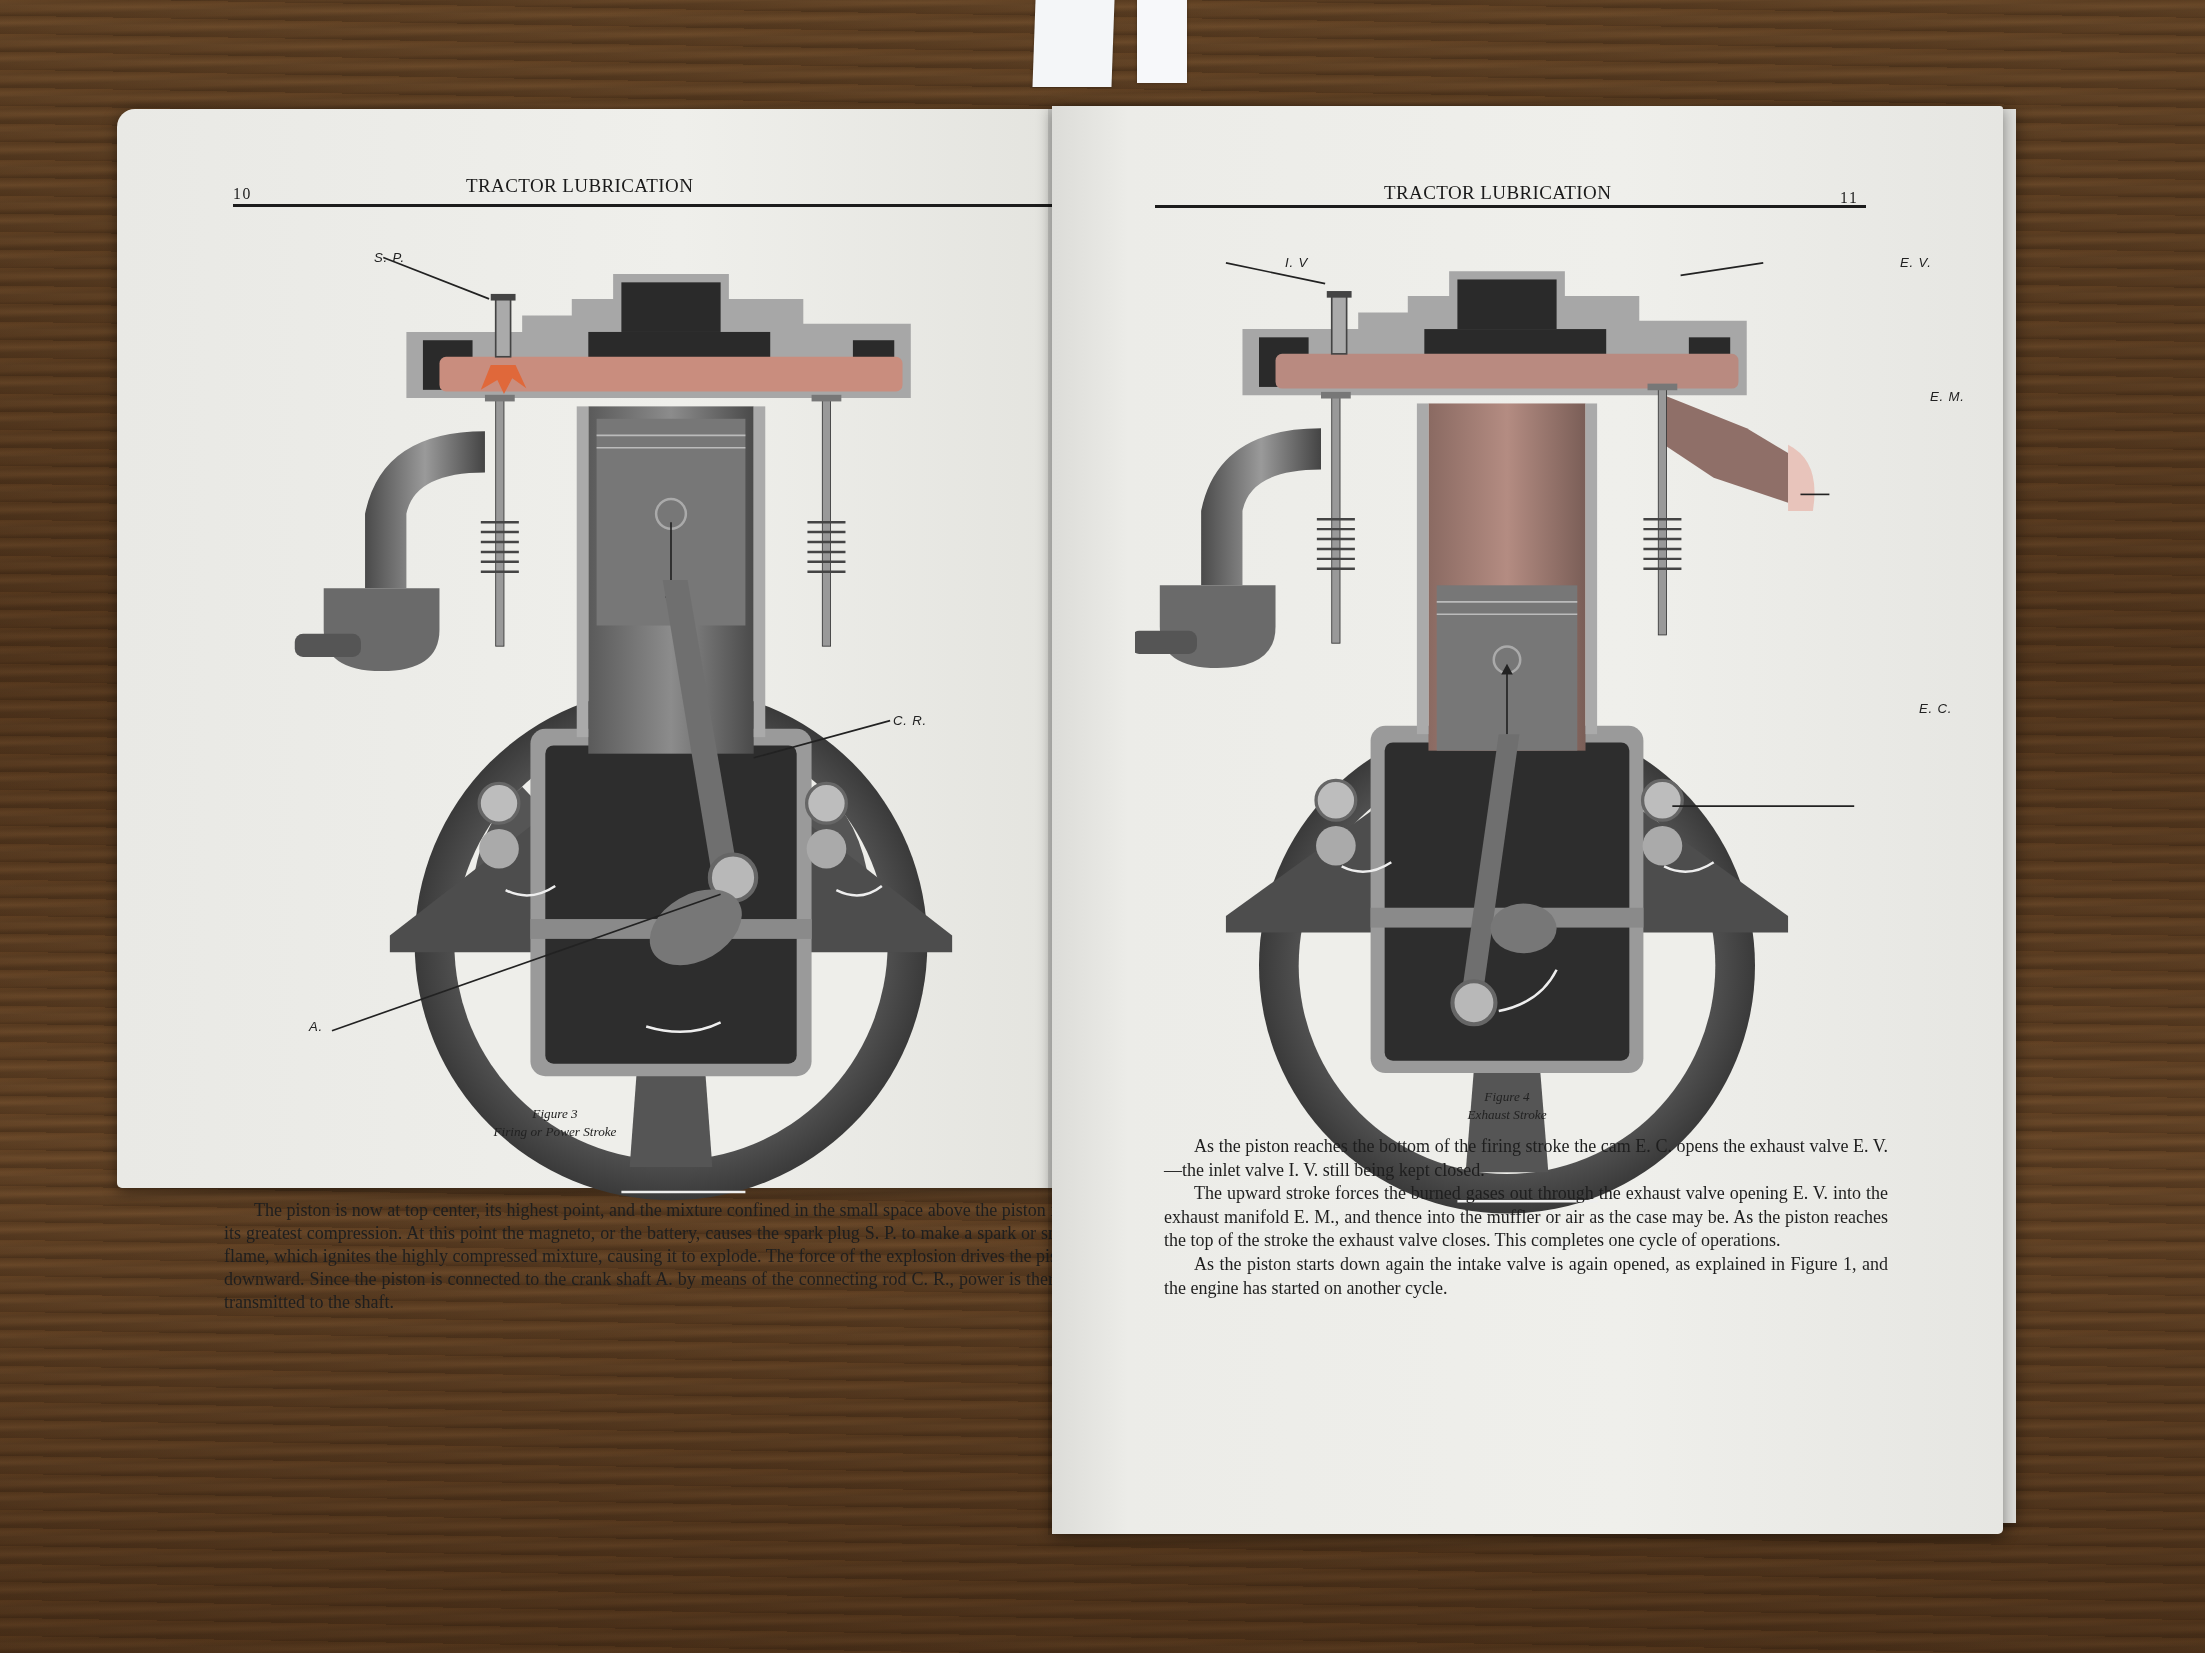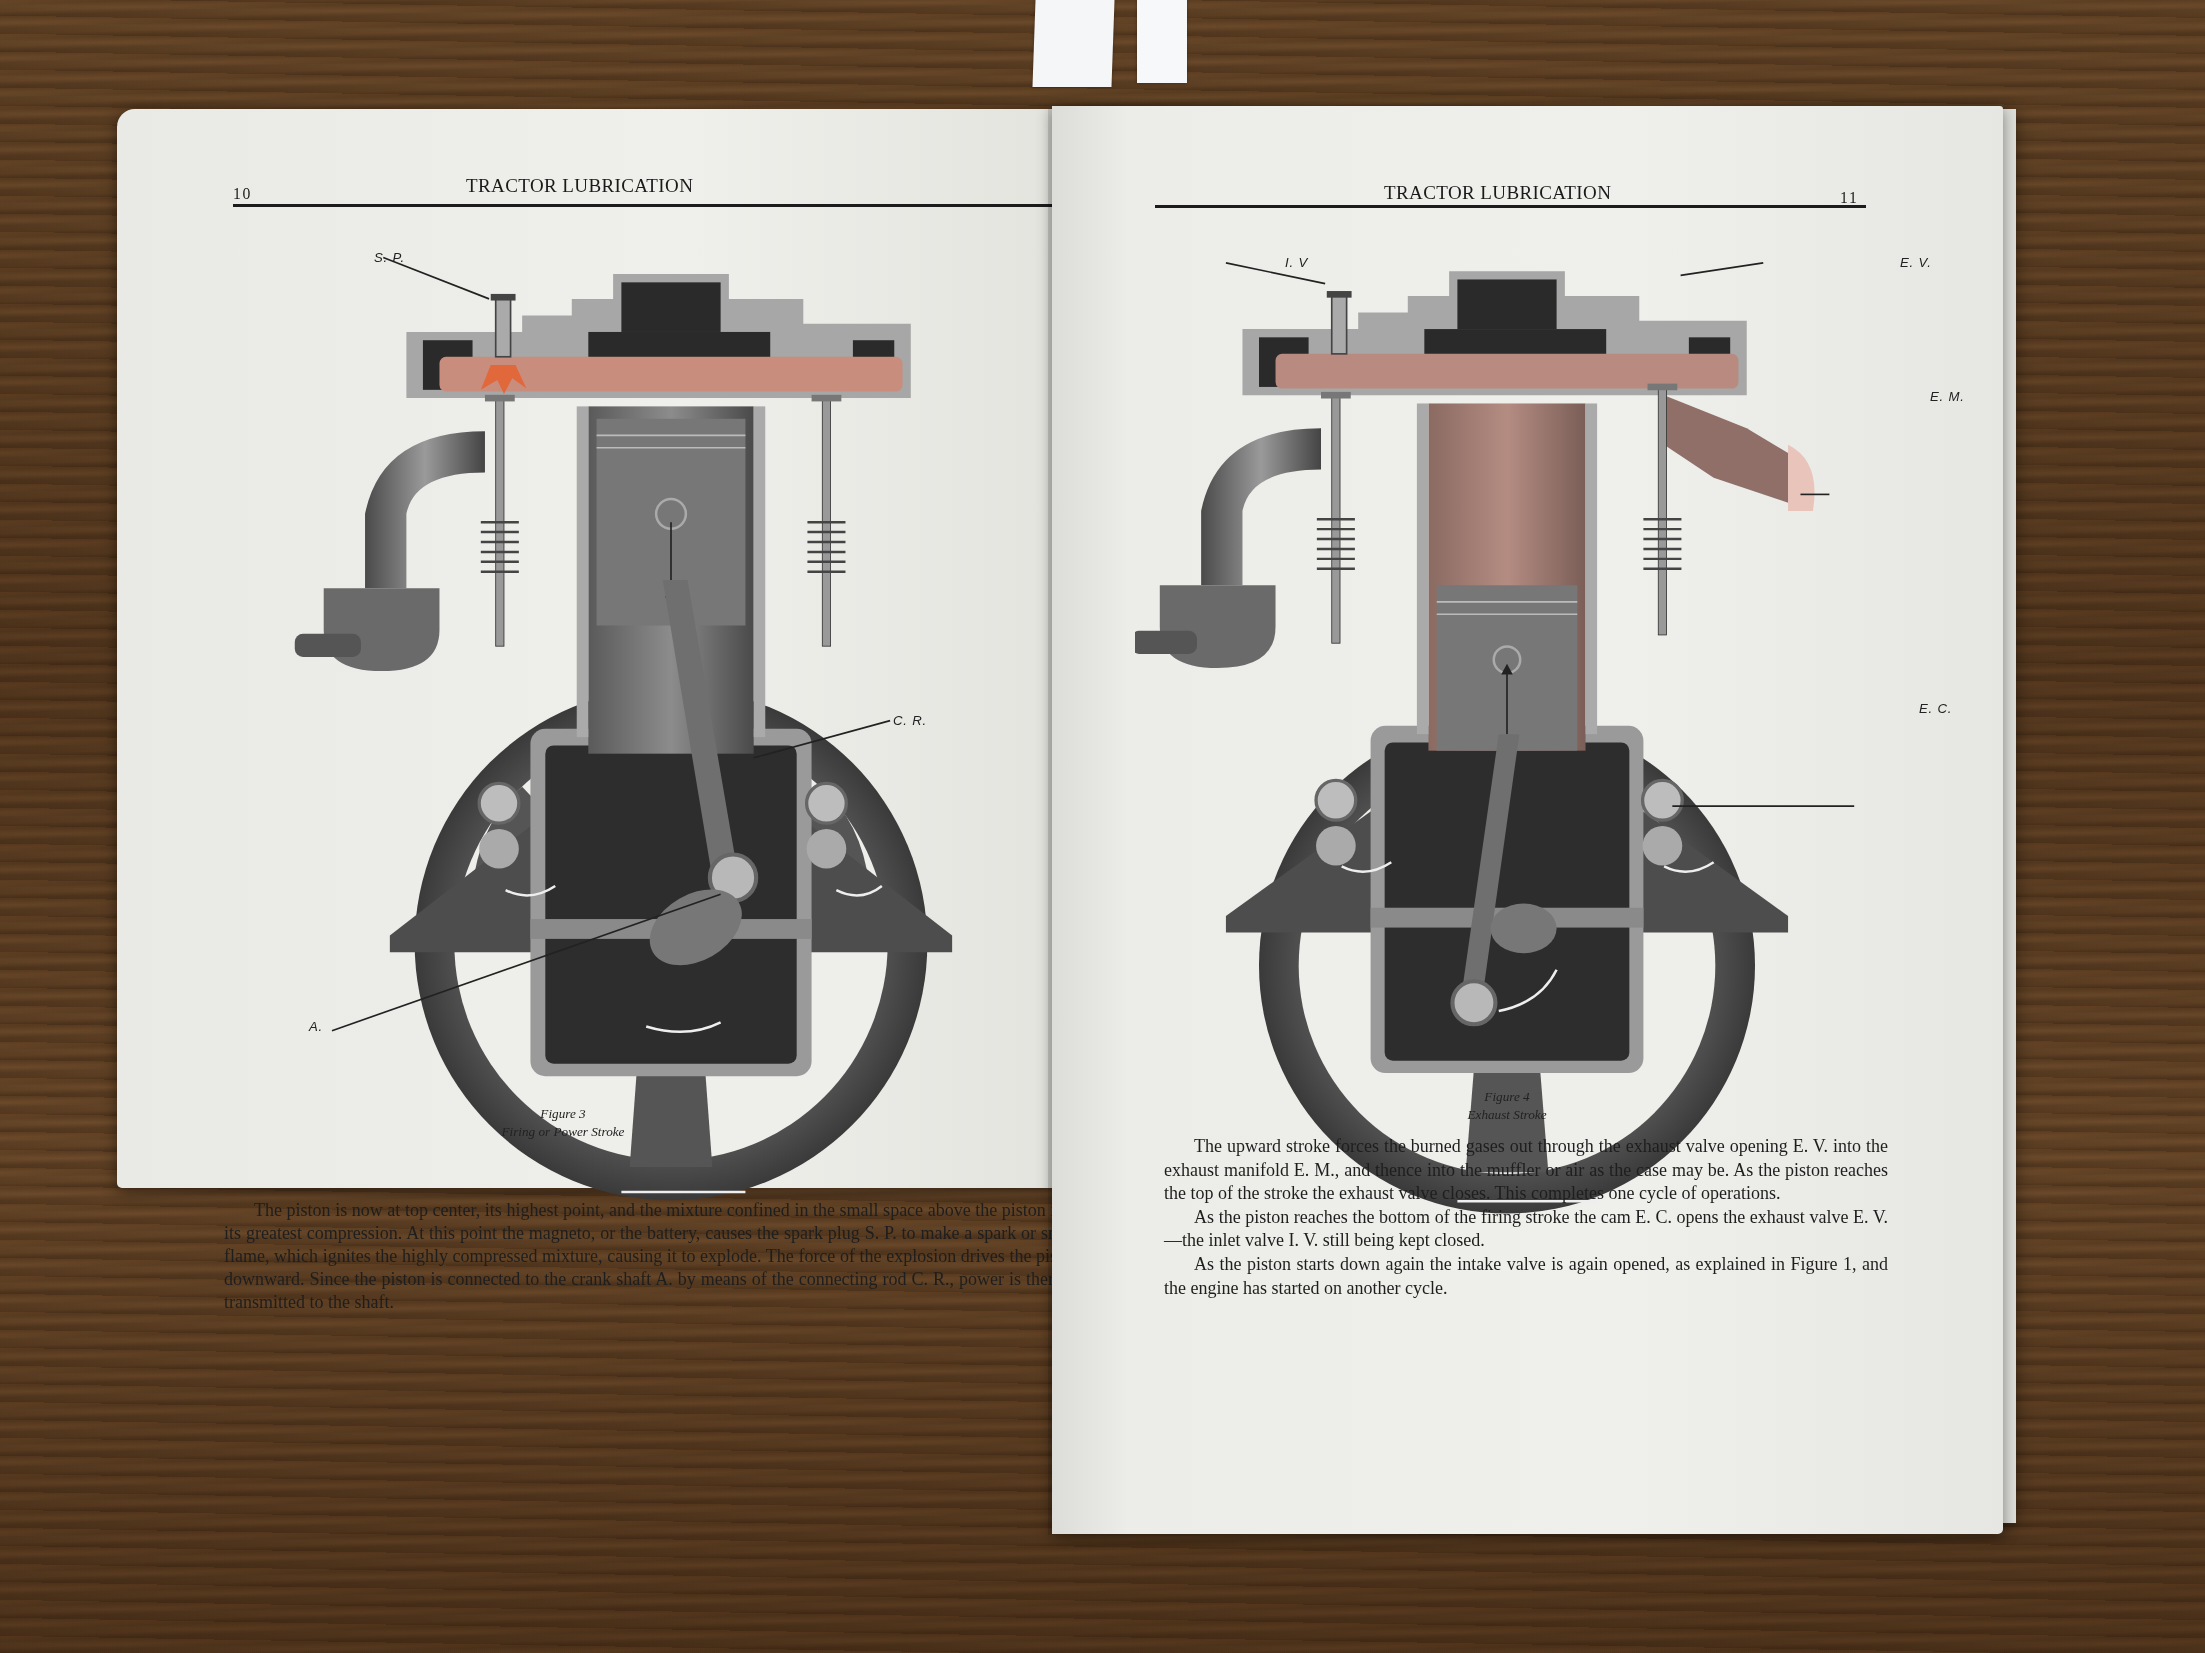--- a/index.html
+++ b/index.html
@@ -132,21 +132,21 @@
     <path d="M570 1150 L420 1150" stroke="#eee" stroke-width="3"></path>
 
     <line x1="132" y1="20" x2="260" y2="70" stroke="#222" stroke-width="2"></line>
     <line x1="745" y1="580" x2="580" y2="625" stroke="#222" stroke-width="2"></line>
     <line x1="70" y1="955" x2="540" y2="790" stroke="#222" stroke-width="2"></line>
   </svg>
   <div class="lbl" style="left:257px;top:141px;">S. P.</div>
   <div class="lbl" style="left:776px;top:604px;">C. R.</div>
   <div class="lbl" style="left:192px;top:910px;">A.</div>
 
-  <div class="caption" style="left:322px;top:996px;width:248px;">
+  <div class="caption" style="left:314px;top:996px;width:248px;">
     <div>Figure 3</div>
     <div>Firing or Power Stroke</div>
   </div>
 
   <div class="body-text" style="left:107px;top:1090px;width:856px;">
     <p>The piston is now at top center, its highest point, and the mixture confined in the small space above the piston is at its greatest compression.   At this point the magneto, or the battery, causes the spark plug S. P. to make a spark or small flame, which ignites the highly compressed mixture, causing it to explode.   The force of the explosion drives the piston downward.   Since the piston is connected to the crank shaft A. by means of the connecting rod C. R., power is thereby transmitted to the shaft.</p>
   </div>
 </div>
 
 <div class="gutter"></div>
@@ -248,18 +248,18 @@
   <div class="lbl" style="left:848px;top:149px;">E. V.</div>
   <div class="lbl" style="left:878px;top:283px;">E. M.</div>
   <div class="lbl" style="left:867px;top:595px;">E. C.</div>
 
   <div class="caption" style="left:331px;top:982px;width:248px;">
     <div>Figure 4</div>
     <div>Exhaust Stroke</div>
   </div>
 
   <div class="body-text" style="left:112px;top:1029px;width:724px;line-height:23.6px;">
+    <p>As the piston reaches the bottom of the firing stroke the cam E. C. opens the exhaust valve E. V.—the inlet valve I. V. still being kept closed.</p>
     <p>The upward stroke forces the burned gases out through the exhaust valve opening E. V. into the exhaust manifold E. M., and thence into the muffler or air as the case may be.   As the piston reaches the top of the stroke the exhaust valve closes.   This completes one cycle of operations.</p>
-    <p>As the piston reaches the bottom of the firing stroke the cam E. C. opens the exhaust valve E. V.—the inlet valve I. V. still being kept closed.</p>
     <p>As the piston starts down again the intake valve is again opened, as explained in Figure 1, and the engine has started on another cycle.</p>
   </div>
 </div>
 
 
 </body></html>

